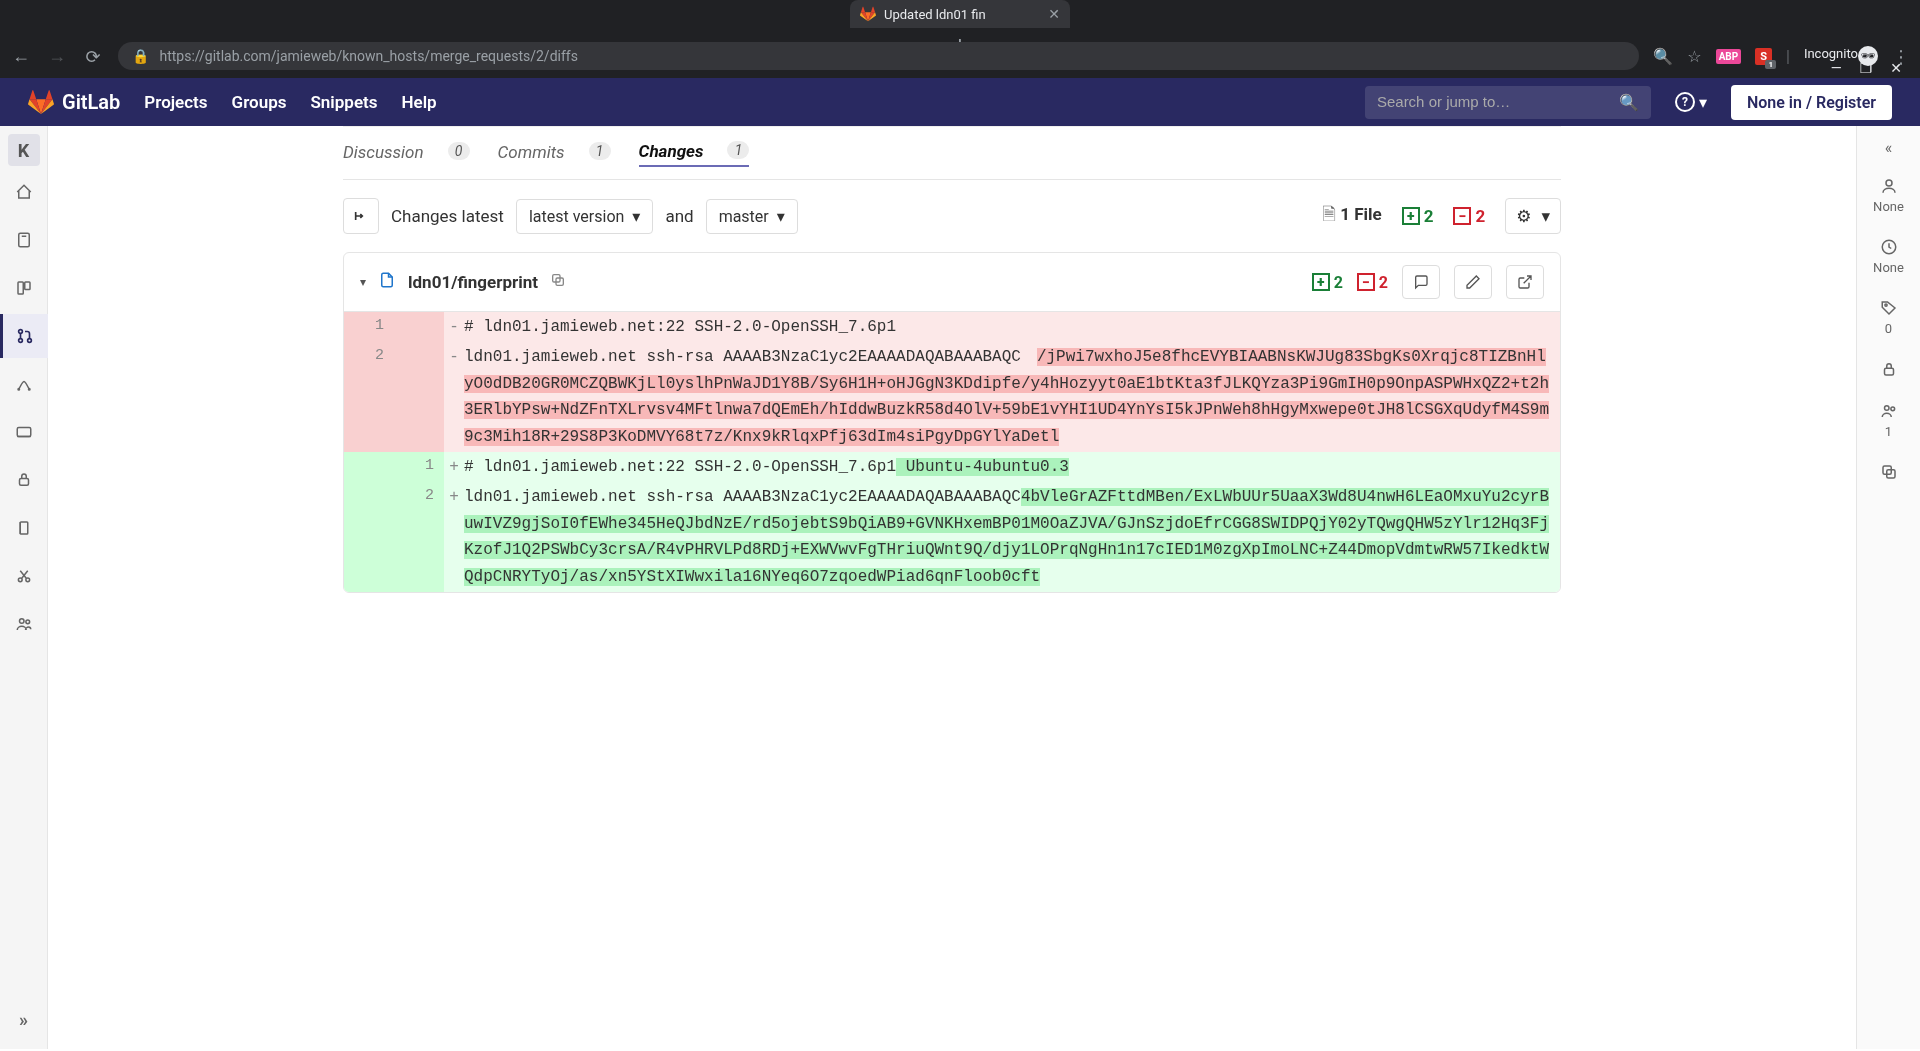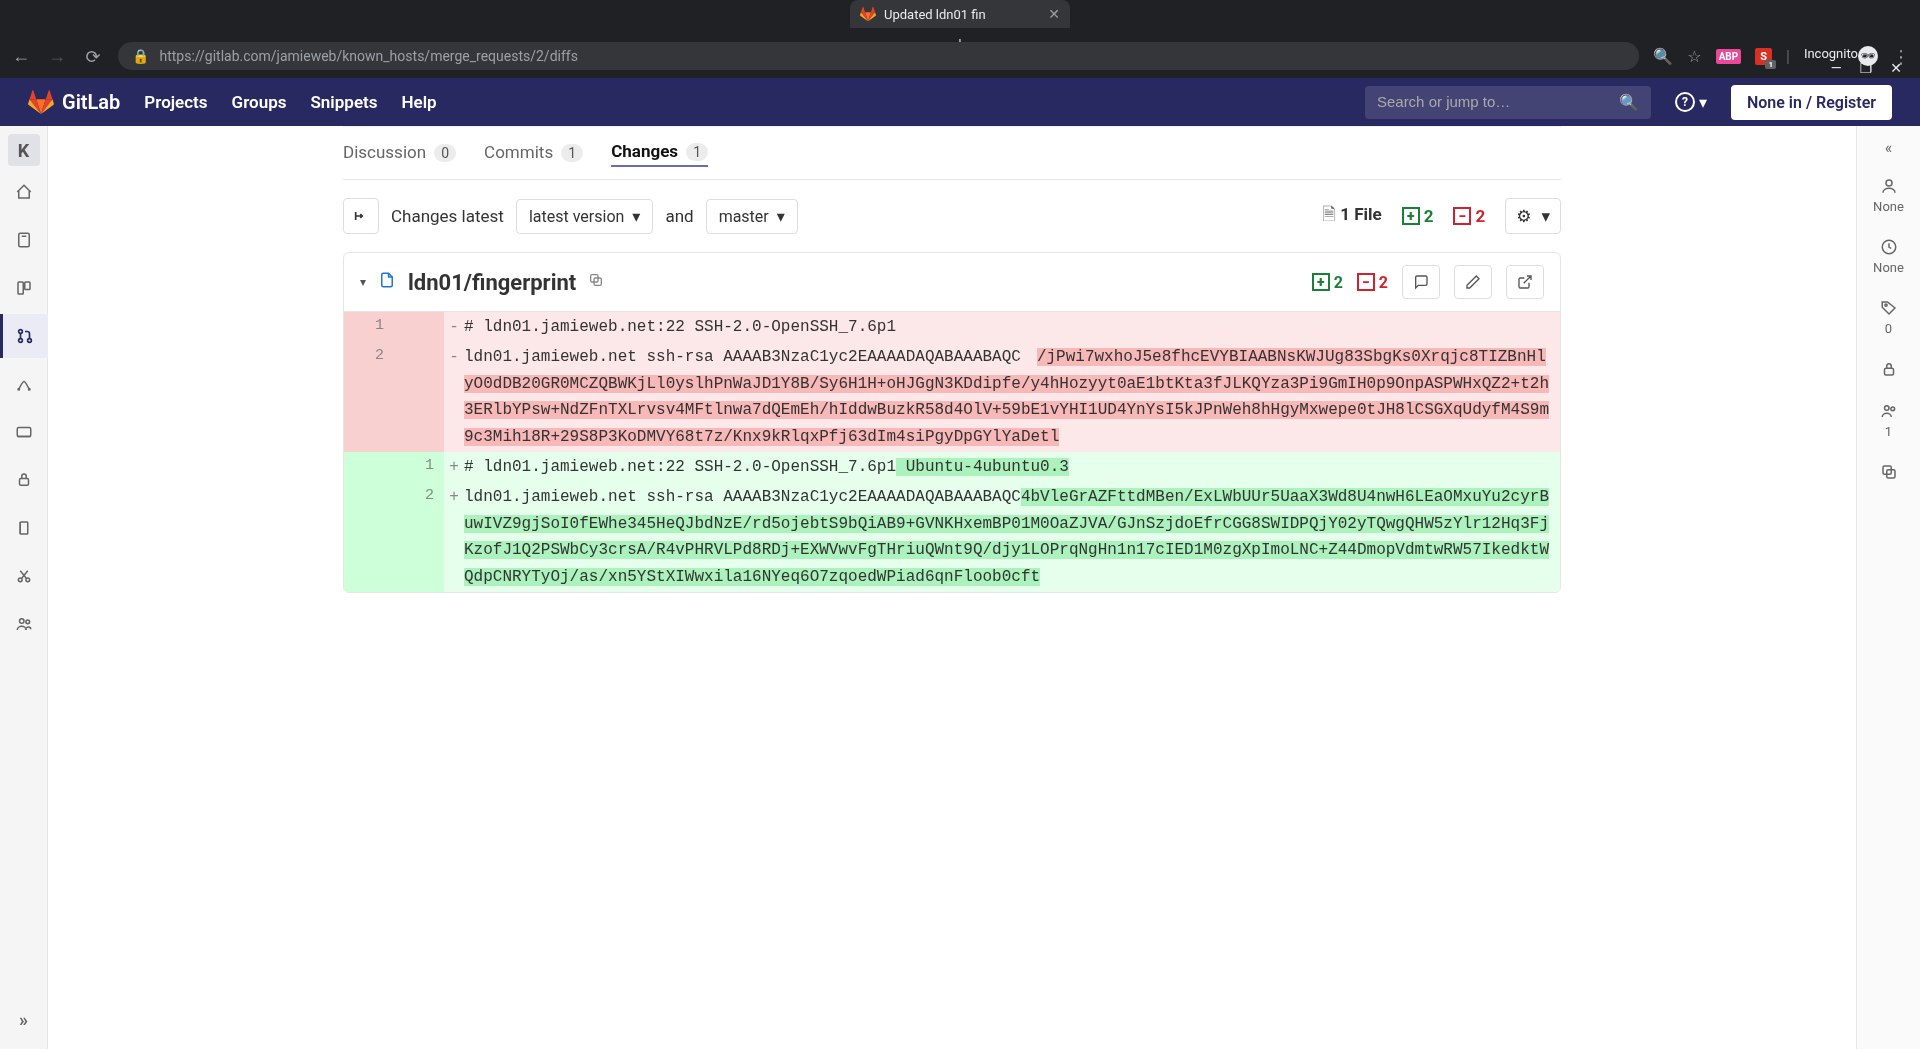--- a/index.html
+++ b/index.html
@@ -92,21 +92,21 @@
 
 .gl-main { flex: 1; overflow-y: auto; background: #fff; position: relative; }
 .gl-main-inner { max-width: 1250px; margin: 0 auto; padding: 0 16px; }
 
 
 .mr-tabs {
   display: flex; align-items: center; gap: 28px;
   border-bottom: 1px solid #e5e5e5; padding: 14px 0 12px 0;
   font-size: 17px; color: #666;
 }
-.mr-tab { display: flex; align-items: flex-end; gap: 8px; cursor: pointer; padding-bottom: 4px; }
+.mr-tab { display: flex; align-items: flex-start; gap: 24px; cursor: pointer; padding-bottom: 4px; font-style: italic; }
 .mr-tab.active { color: #111; font-weight: 700; border-bottom: 2px solid #6b6bb5; }
 .count-badge {
   background: #ececec; color: #555; border-radius: 10px;
   min-width: 22px; padding: 1px 7px; font-size: 14px; text-align: center; font-weight: 400;
 }
 
 
 .compare-bar {
   display: flex; align-items: center; gap: 12px;
   padding: 18px 0;
@@ -138,21 +138,21 @@
 .diff-card {
   border: 1px solid #e5e5e5; border-radius: 6px;
   margin-bottom: 20px; overflow: hidden;
 }
 .diff-head {
   display: flex; align-items: center; gap: 12px;
   padding: 12px 16px; border-bottom: 1px solid #e5e5e5;
 }
 .chev { color: #555; font-size: 12px; cursor: pointer; }
 .file-ic { color: #1f75cb; }
-.file-path { font-weight: 700; font-size: 22px; }
+.file-path { font-weight: 700; font-size: 17px; }
 .copy-ic { color: #888; cursor: pointer; }
 .diff-head-right { margin-left: auto; display: flex; align-items: center; gap: 14px; }
 .action-btn {
   border: 1px solid #ddd; border-radius: 4px;
   width: 38px; height: 34px; display: flex; align-items: center; justify-content: center;
   color: #555; cursor: pointer; font-size: 15px;
 }
 
 
 .diff-table { width: 100%; border-collapse: collapse; font-family: "SFMono-Regular", Consolas, "Liberation Mono", Menlo, monospace; font-size: 16px; line-height: 1.65; }

